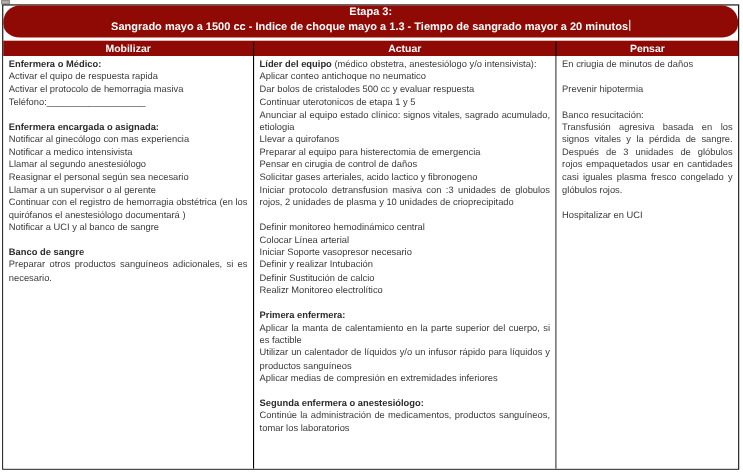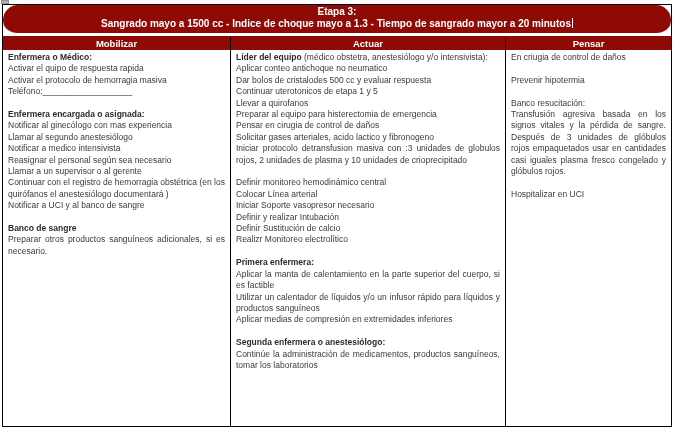--- a/index.html
+++ b/index.html
@@ -68,35 +68,36 @@
 
   <div class="col-bodies">
     <div class="body-cell c1">
         <p class="line"><b>Enfermera o Médico:</b></p>
         <p class="line">Activar el quipo de respuesta rapida</p>
         <p class="line">Activar el protocolo de hemorragia masiva</p>
         <p class="line">Teléfono:___________________</p>
         <div class="gap"></div>
         <p class="line"><b>Enfermera encargada o asignada:</b></p>
         <p class="line">Notificar al ginecólogo con mas experiencia</p>
+        <p class="line">Notificar a medico intensivista</p>
         <p class="line">Llamar al segundo anestesiólogo</p>
-        <p class="line">Notificar a medico intensivista</p>
         <p class="line">Reasignar el personal según sea necesario</p>
         <p class="line">Llamar a un supervisor o al gerente</p>
         <p class="line">Continuar con el registro de hemorragia obstétrica (en los quirófanos el anestesiólogo documentará )</p>
         <p class="line">Notificar a UCI y al banco de sangre</p>
         <div class="gap"></div>
         <p class="line"><b>Banco de sangre</b></p>
         <p class="line">Preparar otros productos sanguíneos adicionales, si es necesario.</p>
       </div>
     <div class="body-cell c2">
         <p class="line"><b>Líder del equipo</b> (médico obstetra, anestesiólogo y/o intensivista):</p>
         <p class="line">Aplicar conteo antichoque no neumatico</p>
         <p class="line">Dar bolos de cristalodes 500 cc y evaluar respuesta</p>
         <p class="line">Continuar uterotonicos de etapa 1 y 5</p>
+        <p class="line">Anunciar al equipo estado clínico: signos vitales, sagrado acumulado, etiologia</p>
         <p class="line">Llevar a quirofanos</p>
         <p class="line">Preparar al equipo  para histerectomia de emergencia</p>
         <p class="line">Pensar en cirugia de control de daños</p>
         <p class="line">Solicitar gases arteriales, acido lactico y fibronogeno</p>
         <p class="line">Iniciar protocolo detransfusion masiva con :3 unidades de globulos rojos, 2 unidades de plasma y 10 unidades de crioprecipitado</p>
         <div class="gap"></div>
         <p class="line">Definir monitoreo hemodinámico central</p>
         <p class="line">Colocar Línea arterial</p>
         <p class="line">Iniciar Soporte vasopresor necesario</p>
         <p class="line">Definir y realizar Intubación</p>
@@ -105,21 +106,21 @@
         <div class="gap"></div>
         <p class="line"><b>Primera enfermera:</b></p>
         <p class="line">Aplicar la manta de calentamiento en la parte superior del cuerpo, si es factible</p>
         <p class="line">Utilizar un calentador de líquidos y/o un infusor rápido para líquidos y productos sanguíneos</p>
         <p class="line">Aplicar medias de compresión en extremidades inferiores</p>
         <div class="gap"></div>
         <p class="line"><b>Segunda enfermera o anestesiólogo:</b></p>
         <p class="line">Continúe la administración de medicamentos, productos sanguíneos, tomar los laboratorios</p>
       </div>
     <div class="body-cell c3">
-        <p class="line">En criugia de control de daños</p>
+        <p class="line">En criugia de minutos de daños</p>
         <div class="gap"></div>
         <p class="line">Prevenir hipotermia</p>
         <div class="gap"></div>
         <p class="line">Banco resucitación:</p>
         <p class="line">Transfusión agresiva basada en los signos vitales y la pérdida de sangre. Después de 3 unidades de glóbulos rojos empaquetados usar  en cantidades casi iguales plasma fresco congelado y glóbulos rojos.</p>
         <div class="gap"></div>
         <p class="line">Hospitalizar en  UCI</p>
       </div>
   </div>
 </div>

